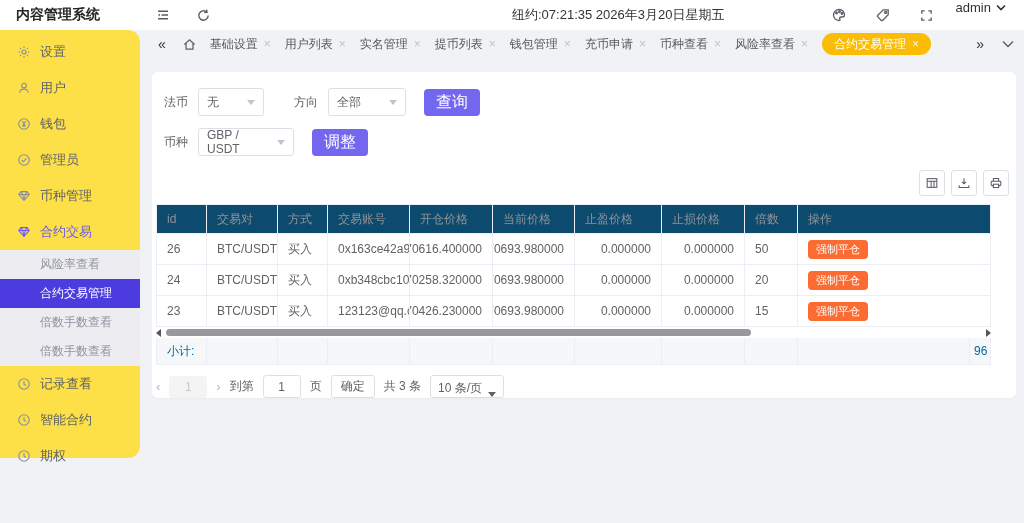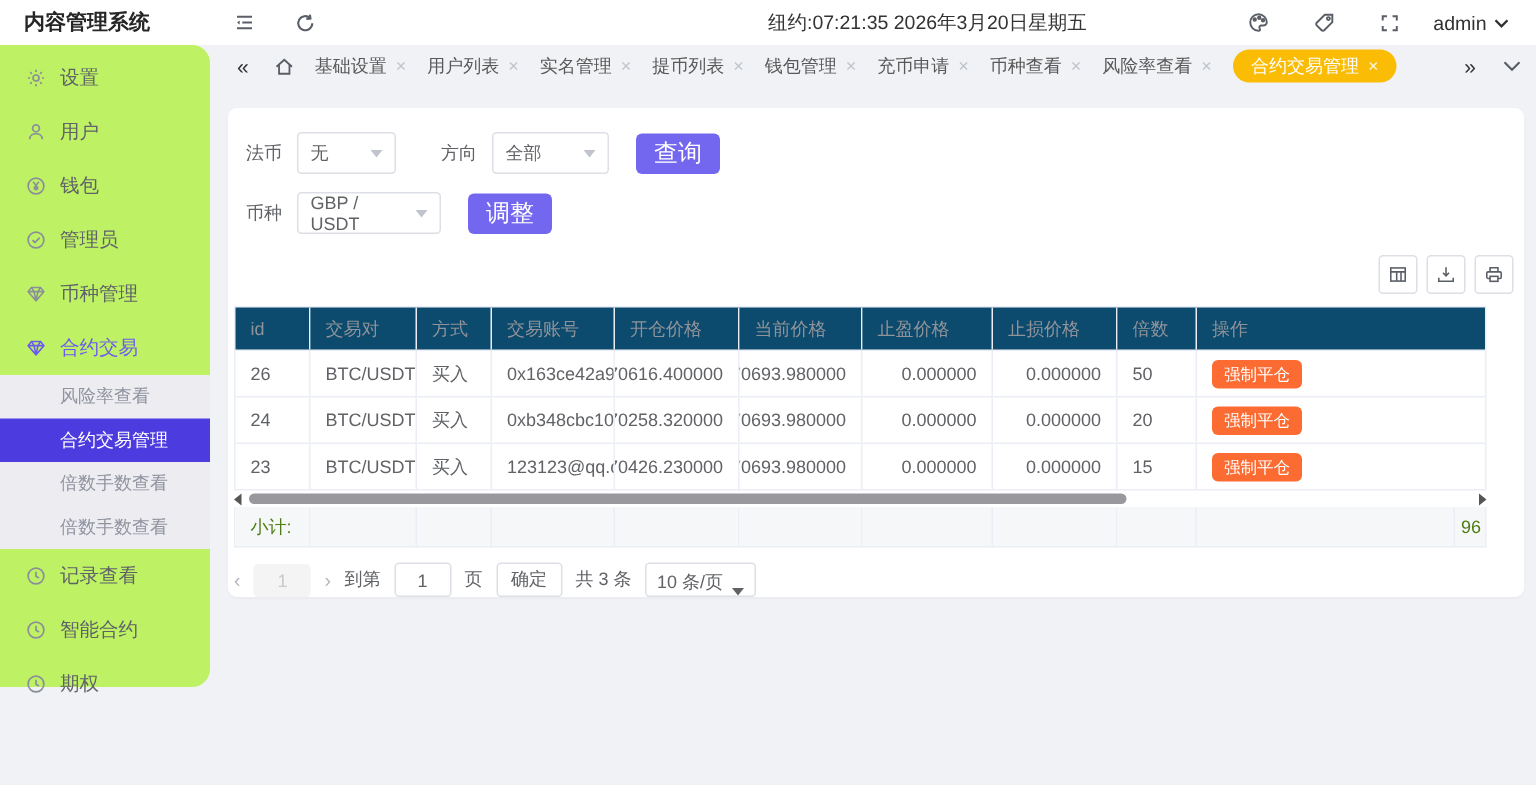--- a/index.html
+++ b/index.html
@@ -10,25 +10,25 @@
     color:#606266; font-size:12px;
   }
   svg { display:block; }
 
   
   .topbar { position:absolute; left:0; top:0; width:1024px; height:30px; background:#fff; display:flex; align-items:center; z-index:5; }
   .app-title { width:140px; padding-left:16px; font-size:14px; font-weight:bold; color:#262626; }
   .tb-icon { width:30px; height:30px; display:flex; align-items:center; justify-content:center; color:#5a5e66; cursor:pointer; }
   .tb-icon.collapse { margin-left:8px; } .tb-icon.refresh { margin-left:10px; }
   .tb-center { position:absolute; left:512px; top:0; height:30px; display:flex; align-items:center; font-size:13px; color:#333; }
-  .tb-right { margin-left:auto; display:flex; align-items:center; gap:14px; padding-right:18px; }
+  .tb-right { margin-left:auto; display:flex; align-items:flex-start; gap:14px; padding-right:18px; }
   .tb-user { display:flex; align-items:center; gap:5px; font-size:13px; color:#303133; cursor:pointer; }
 
   
-  .sidebar { position:absolute; left:0; top:30px; width:140px; height:428px; background:#bef264; border-radius:0 12px 12px 0; padding-top:4px; z-index:4;text-align:right; }
+  .sidebar { position:absolute; left:0; top:30px; width:140px; height:428px; background:#fde047; border-radius:0 12px 12px 0; padding-top:4px; z-index:4;text-align:right; }
   .side-item { height:36px; display:flex; align-items:center; gap:9px; padding-left:17px; color:#5f6368; font-size:13px; cursor:pointer; }
   .side-item .s-icon { color:#8a8f99; display:flex; }
   .side-item.active { color:#6c5af0; }
   .side-item.active .s-icon { color:#6c5af0; }
   .submenu { background:#ededf1; }
   .sub-item { height:29px; display:flex; align-items:center; padding-left:40px; color:#9094a0; font-size:12px; cursor:pointer; }
   .sub-item.selected { background:#4c3ce0; color:#fff; }
   .side-scroll-thumb { position:absolute; left:0; top:75px; width:4px; height:30px; background:#6b5af5; border-radius:2px; }
 
   
@@ -68,21 +68,21 @@
   .tbody .cell { height:30px; color:#606266; }
   .force-btn { background:#fb6b32; color:#fff; border:none; border-radius:4px; height:19px; padding:0 8px; font-size:11px; cursor:pointer; font-family:inherit; }
 
   .hscroll { position:relative; width:835px; height:11px; display:flex; align-items:center; }
   .hs-arrow { width:0; height:0; border-top:4px solid transparent; border-bottom:4px solid transparent; }
   .hs-left { border-right:5px solid #555; margin-right:2px; }
   .hs-right { border-left:5px solid #555; margin-left:auto; }
   .hs-thumb { position:absolute; left:10px; top:2px; width:585px; height:7px; background:#98989d; border-radius:4px; cursor:pointer; }
 
   .subrow { display:flex; width:835px; border:1px solid #ebeef5; border-top:none; }
-  .subrow .cell { height:26px; background:#f6f7f9; color:#4d7c0f; }
+  .subrow .cell { height:26px; background:#f6f7f9; color:#0369a1; }
   .s9{width:172px;} .s10{width:20px; padding:0 2px 0 4px;}
 
   
   .pager { display:flex; align-items:center; margin-top:10px; gap:9px; color:#606266; }
   .pg-arrow { color:#b4b7bd; font-size:13px; cursor:pointer; }
   .pg-page { width:38px; height:22px; background:#f4f4f5; border-radius:3px; color:#c8c9cc; display:flex; align-items:center; justify-content:center; cursor:pointer; }
   .pg-input { width:38px; height:23px; border:1px solid #dcdfe6; border-radius:3px; text-align:center; color:#606266; font-size:12px; font-family:inherit; }
   .pg-btn { height:23px; padding:0 9px; border:1px solid #dcdfe6; border-radius:3px; background:#fff; color:#606266; font-size:12px; cursor:pointer; font-family:inherit; }
   .pg-select { height:23px; border:1px solid #dcdfe6; border-radius:3px; display:flex; align-items:flex-end; padding:0 7px; gap:6px; cursor:pointer; }
   .pg-select .caret { width:0; height:0; border-left:4px solid transparent; border-right:4px solid transparent; border-top:5px solid #606266; }

